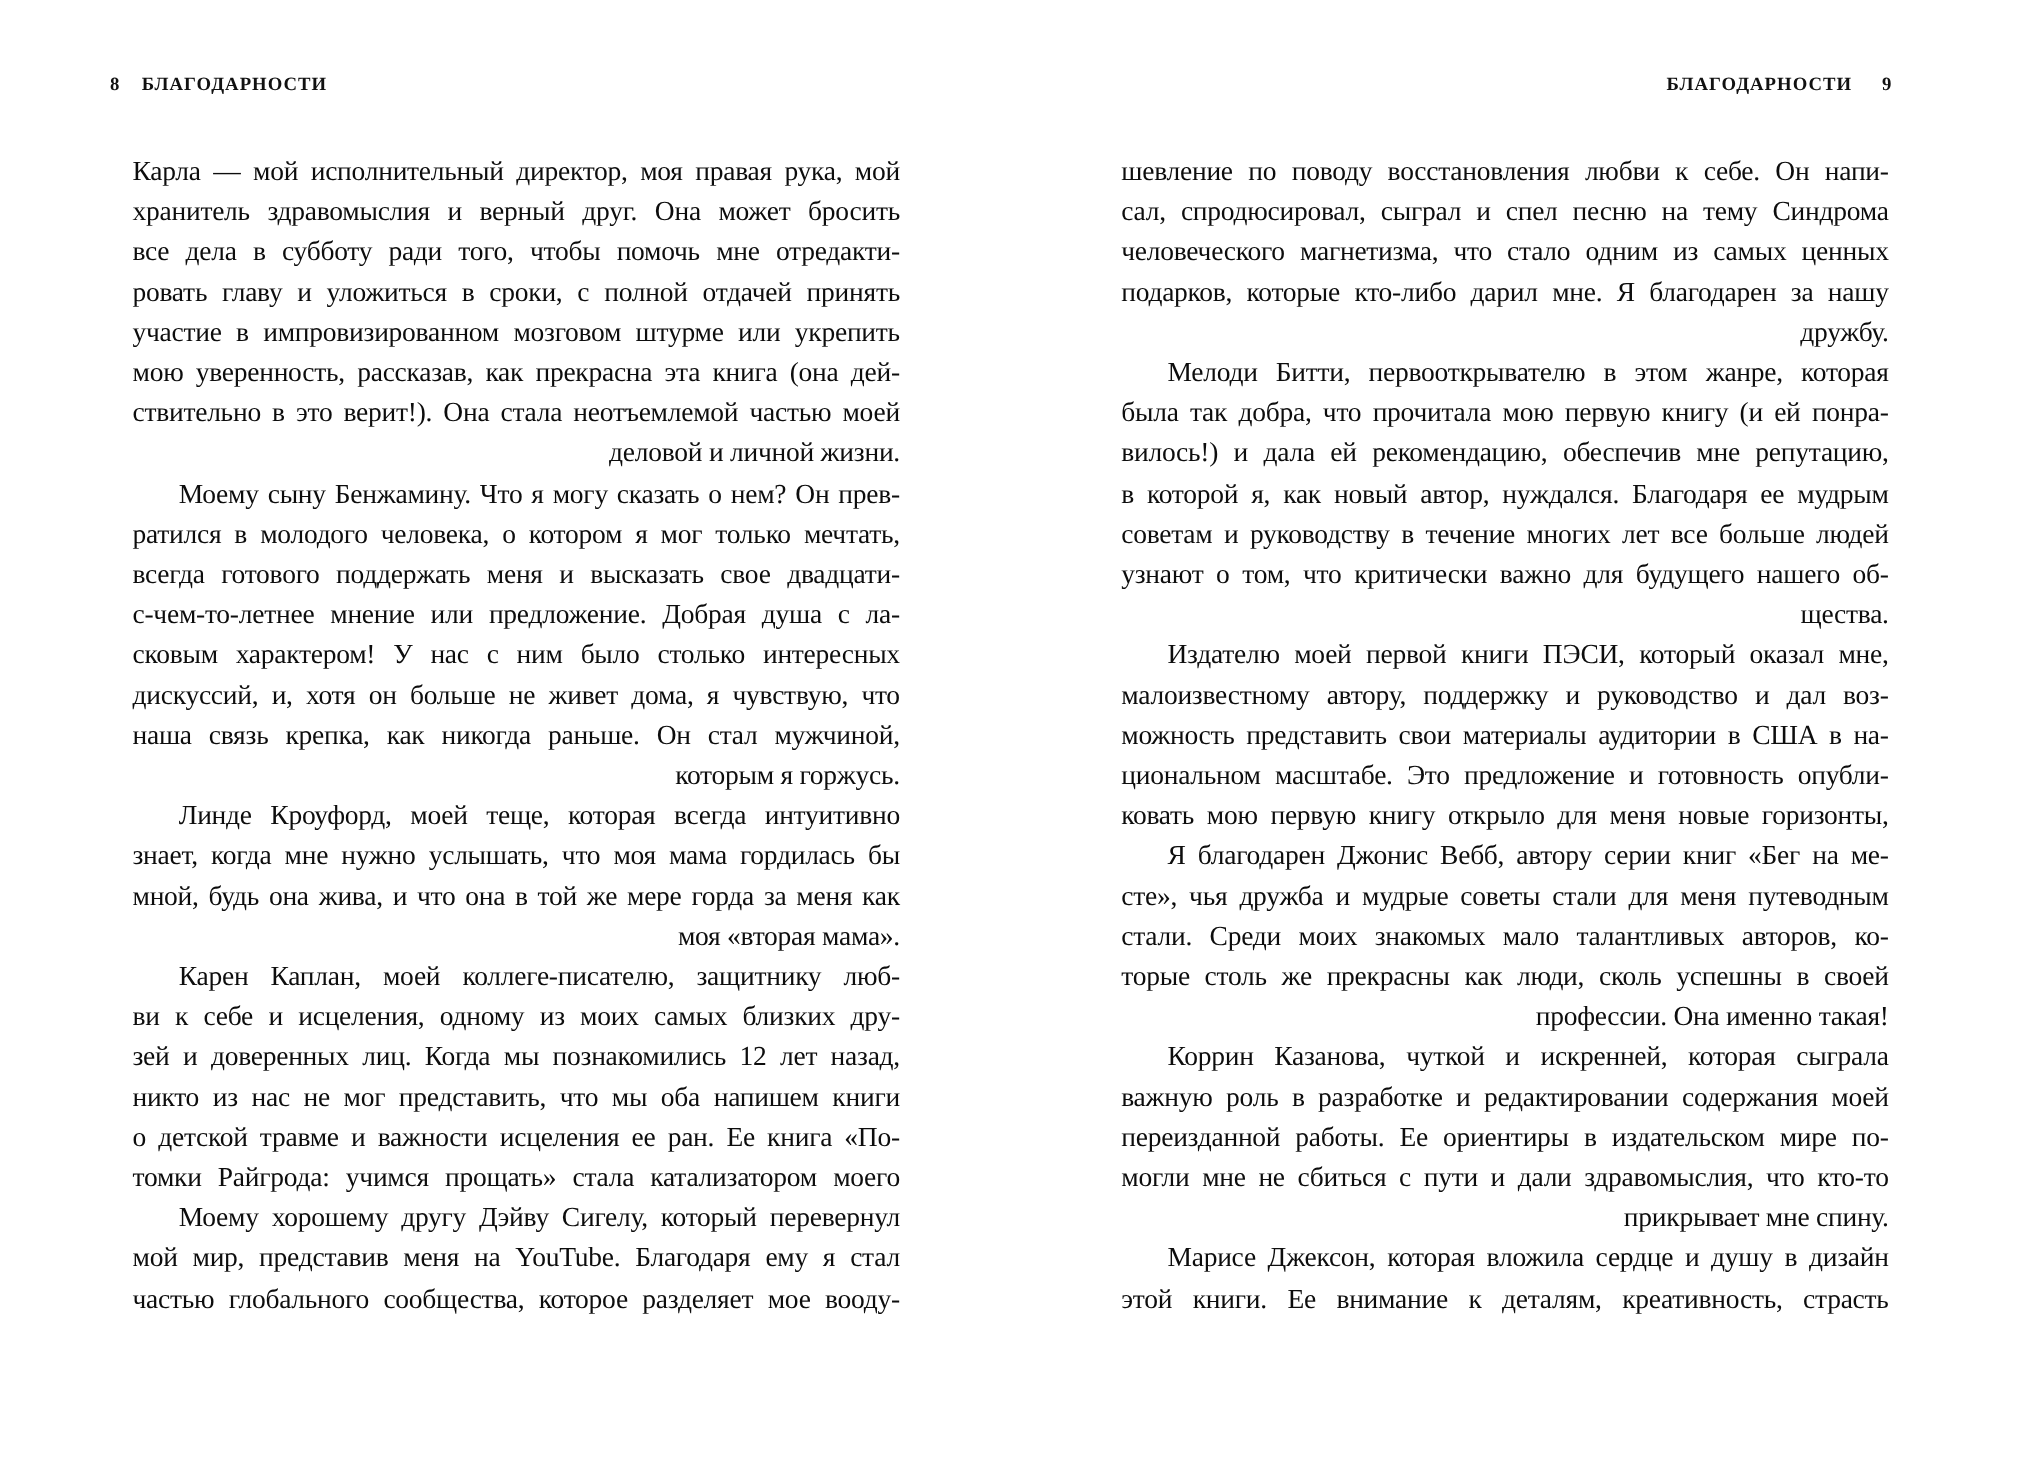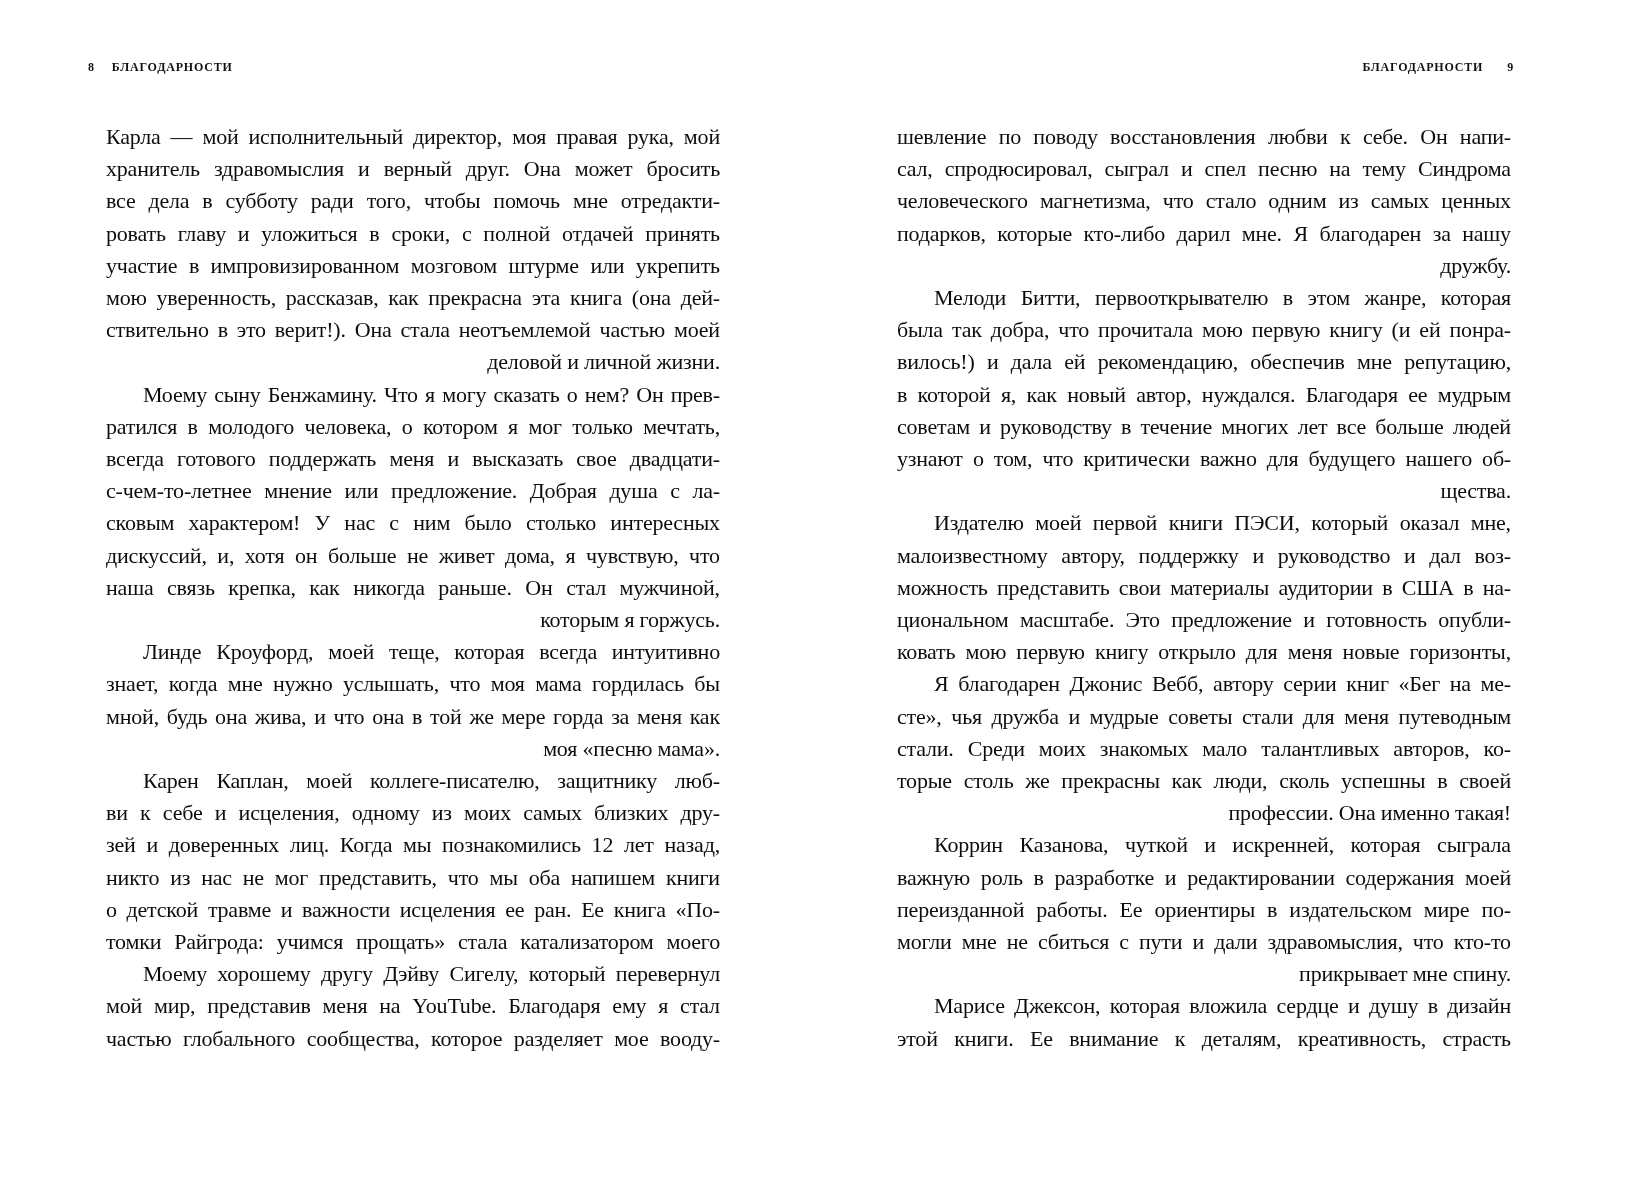--- a/index.html
+++ b/index.html
@@ -12,21 +12,21 @@
   }
   body {
     position: relative;
     font-family: "Liberation Serif", serif;
     color: #0d0d0d;
   }
   
   .running-head {
     position: absolute;
     top: 60px;
-    font-size: 12px;
+    font-size: 15px;
     font-weight: bold;
     letter-spacing: 0.8px;
     white-space: nowrap;
     color: #111;
   }
   .rh-left  { left: 88px; }
   .rh-right { right: 116px; }
   .rh-left  .rh-label { margin-left: 17px; }
   .rh-right .rh-num   { margin-left: 24px; }
 
@@ -252,21 +252,21 @@
       <span>она</span>
       <span>в</span>
       <span>той</span>
       <span>же</span>
       <span>мере</span>
       <span>горда</span>
       <span>за</span>
       <span>меня</span>
       <span>как</span>
     </div>
-    <div class="line last">моя «песню мама».</div>
+    <div class="line last">моя «вторая мама».</div>
     <div class="line indent">
       <span>Карен</span>
       <span>Каплан,</span>
       <span>моей</span>
       <span>коллеге-писателю,</span>
       <span>защитнику</span>
       <span>люб-</span>
     </div>
     <div class="line">
       <span>ви</span>

